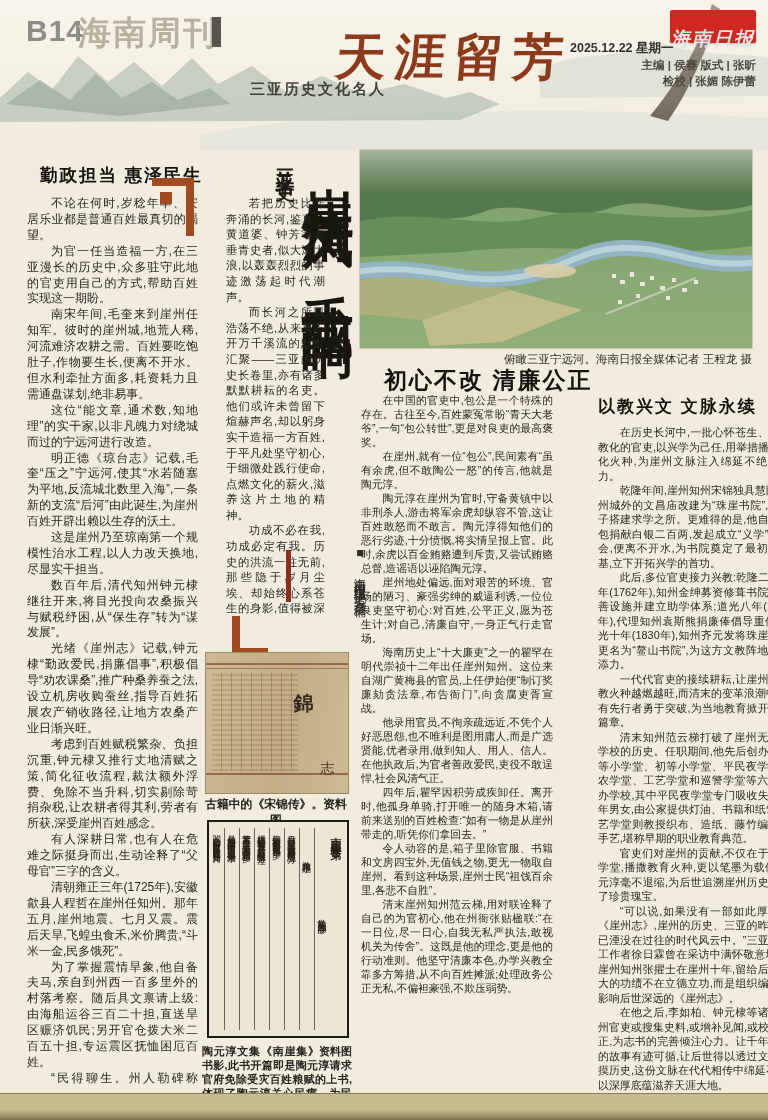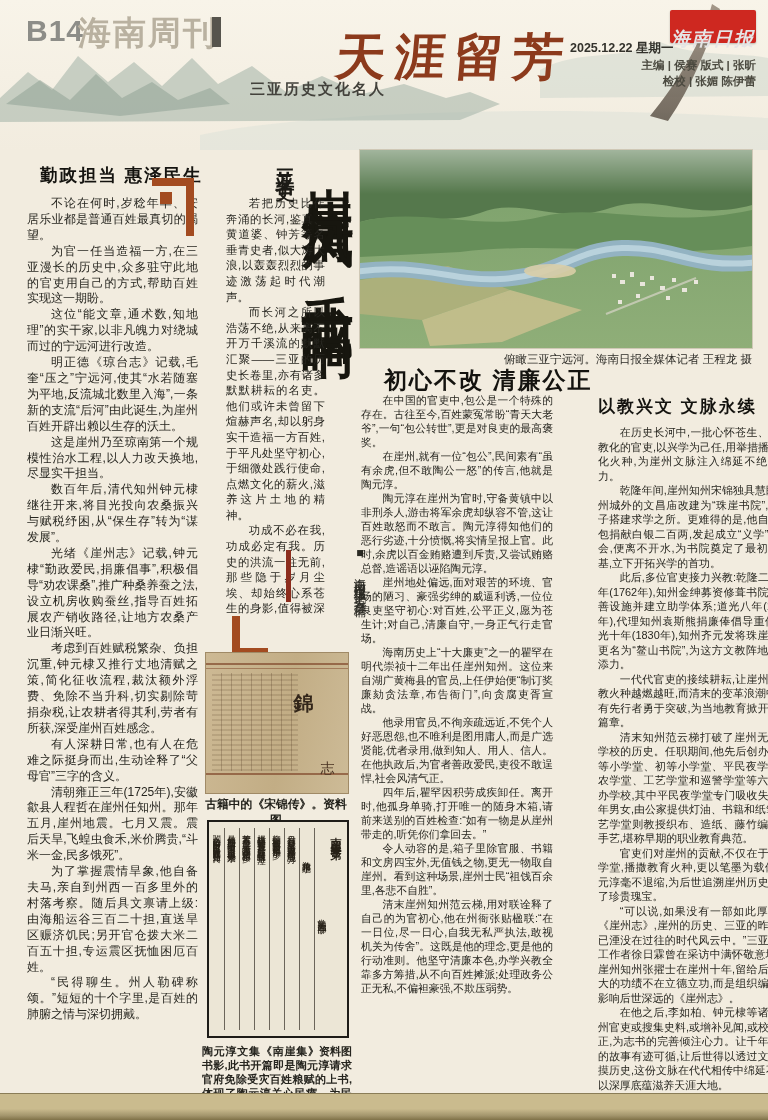--- a/index.html
+++ b/index.html
@@ -93,20 +93,21 @@
     <span>海南日报</span>
   </div>
   <div class="abs dateline">2025.12.22 星期一</div>
   <div class="abs staff">主编 | 侯赛  版式 | 张昕</div>
   <div class="abs staff staff2">检校 | 张媚 陈伊蕾</div>
 
   <div class="abs colhead colL-head">勤政担当 惠泽民生</div>
   <div class="abs bodytext colL">
       <p>不论在何时,岁稔年丰、安居乐业都是普通百姓最真切的渴望。</p>
       <p>为官一任当造福一方,在三亚漫长的历史中,众多驻守此地的官吏用自己的方式,帮助百姓实现这一期盼。</p>
+      <p>南宋年间,毛奎来到崖州任知军。彼时的崖州城,地荒人稀,河流难济农耕之需。百姓要吃饱肚子,作物要生长,便离不开水。但水利牵扯方面多,耗资耗力且需通盘谋划,绝非易事。</p>
       <p>这位“能文章,通术数,知地理”的实干家,以非凡魄力对绕城而过的宁远河进行改造。</p>
       <p>明正德《琼台志》记载,毛奎“压之”宁远河,使其“水若随塞为平地,反流城北数里入海”,一条新的支流“后河”由此诞生,为崖州百姓开辟出赖以生存的沃土。</p>
       <p>这是崖州乃至琼南第一个规模性治水工程,以人力改天换地,尽显实干担当。</p>
       <p>数百年后,清代知州钟元棣继往开来,将目光投向农桑振兴与赋税纾困,从“保生存”转为“谋发展”。</p>
       <p>光绪《崖州志》记载,钟元棣“勤政爱民,捐廉倡事”,积极倡导“劝农课桑”,推广种桑养蚕之法,设立机房收购蚕丝,指导百姓拓展农产销收路径,让地方农桑产业日渐兴旺。</p>
       <p>考虑到百姓赋税繁杂、负担沉重,钟元棣又推行丈地清赋之策,简化征收流程,裁汰额外浮费、免除不当升科,切实剔除苛捐杂税,让农耕者得其利,劳者有所获,深受崖州百姓感念。</p>
       <p>有人深耕日常,也有人在危难之际挺身而出,生动诠释了“父母官”三字的含义。</p>
       <p>清朝雍正三年(1725年),安徽歙县人程哲在崖州任知州。那年五月,崖州地震。七月又震。震后天旱,飞蝗虫食禾,米价腾贵,“斗米一金,民多饿死”。</p>
       <p>为了掌握震情旱象,他自备夫马,亲自到州西一百多里外的村落考察。随后具文禀请上级:由海船运谷三百二十担,直送旱区赈济饥民;另开官仓拨大米二百五十担,专运震区抚恤困厄百姓。</p>
       <p>“民得聊生。州人勒碑称颂。”短短的十个字里,是百姓的肺腑之情与深切拥戴。</p>

